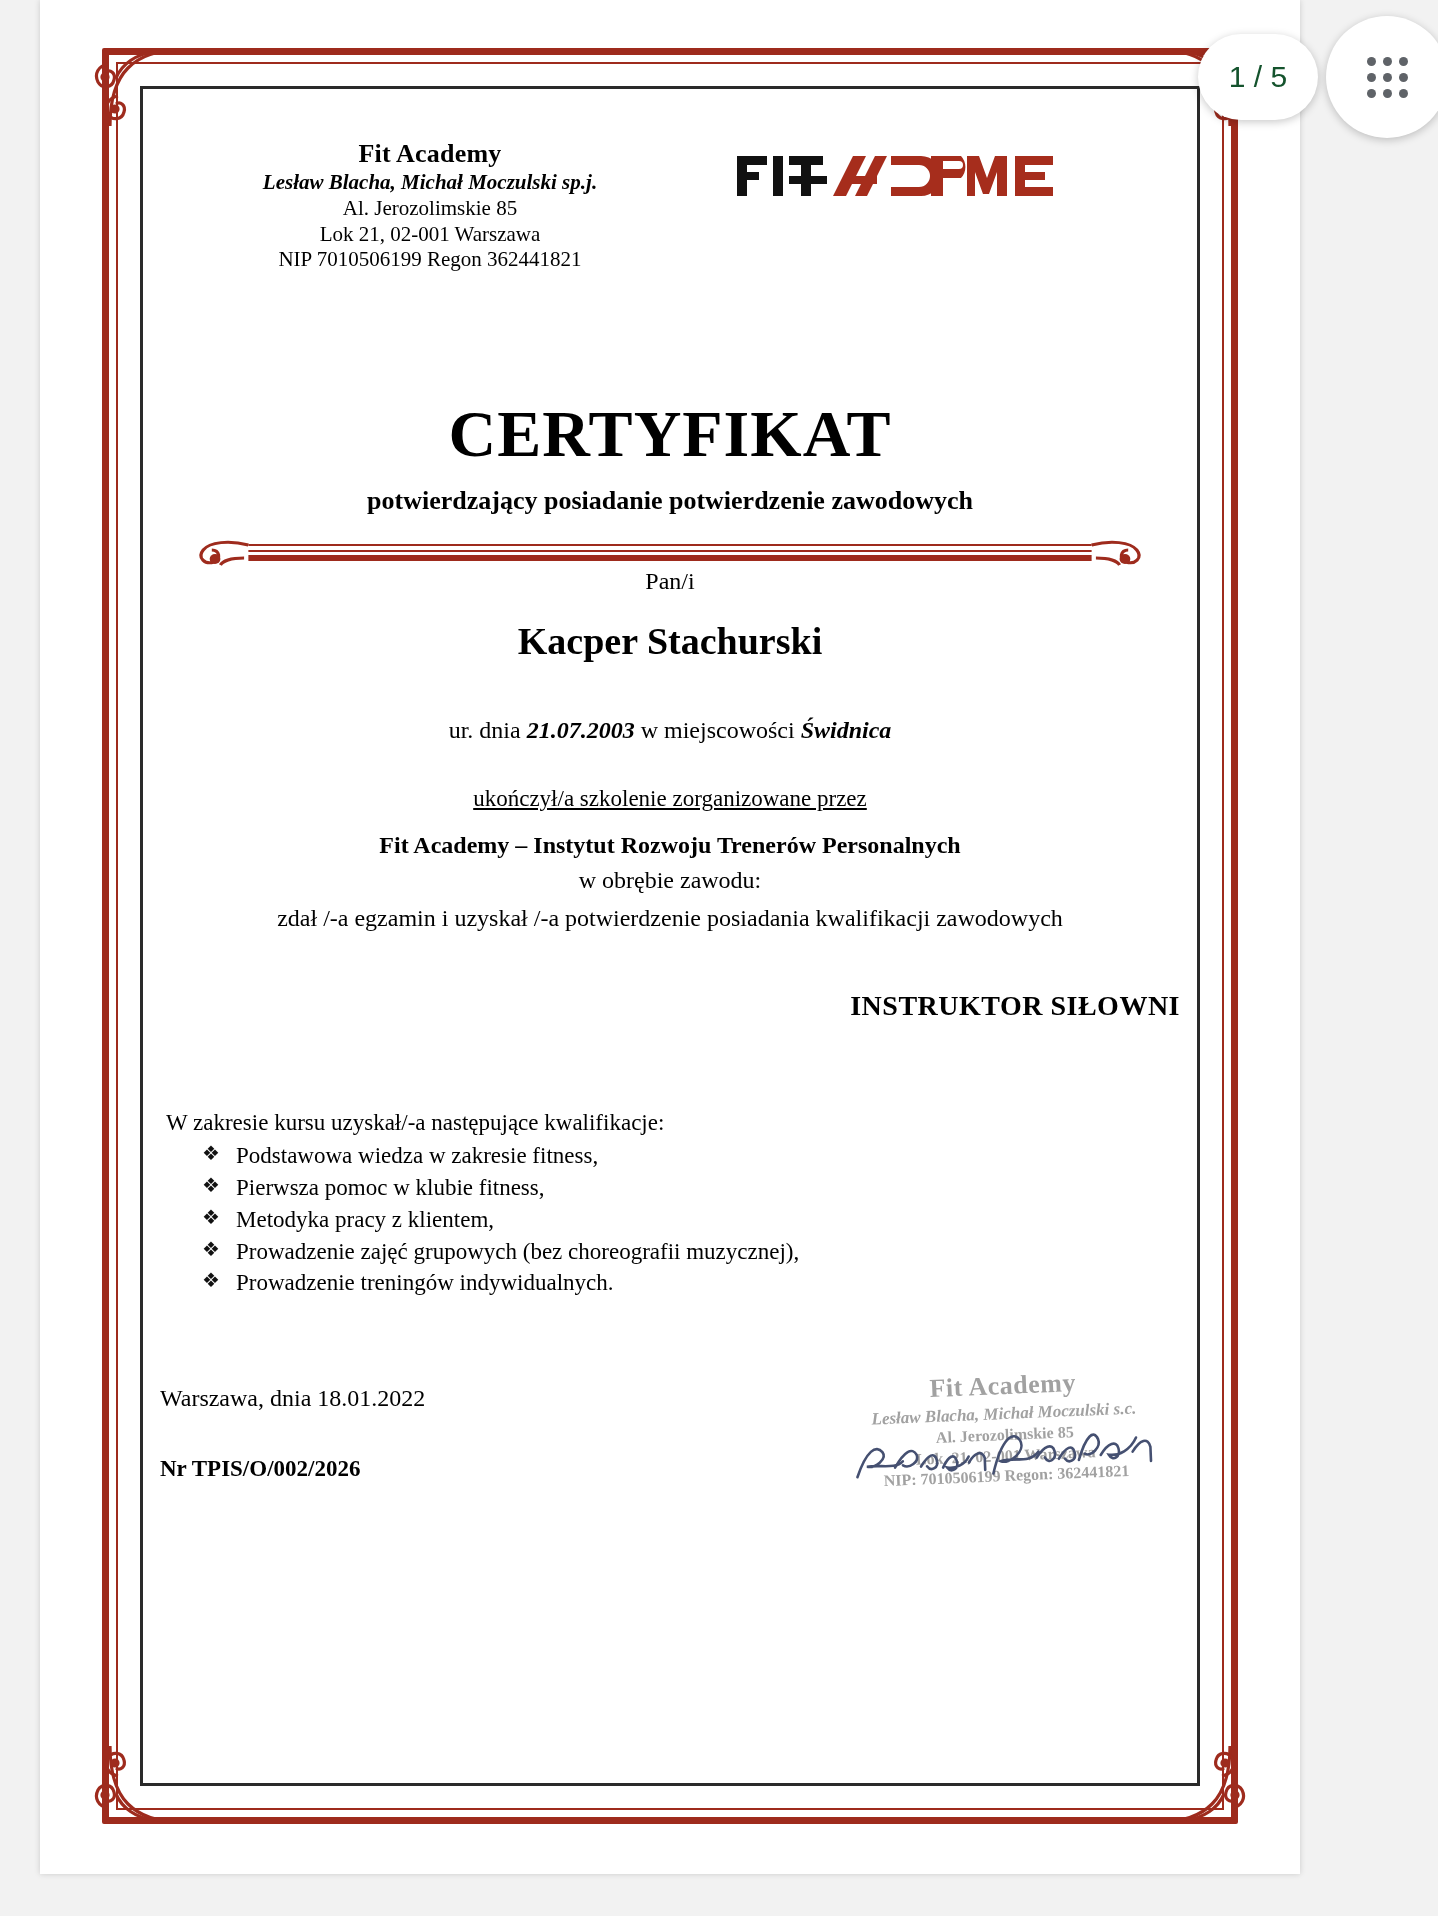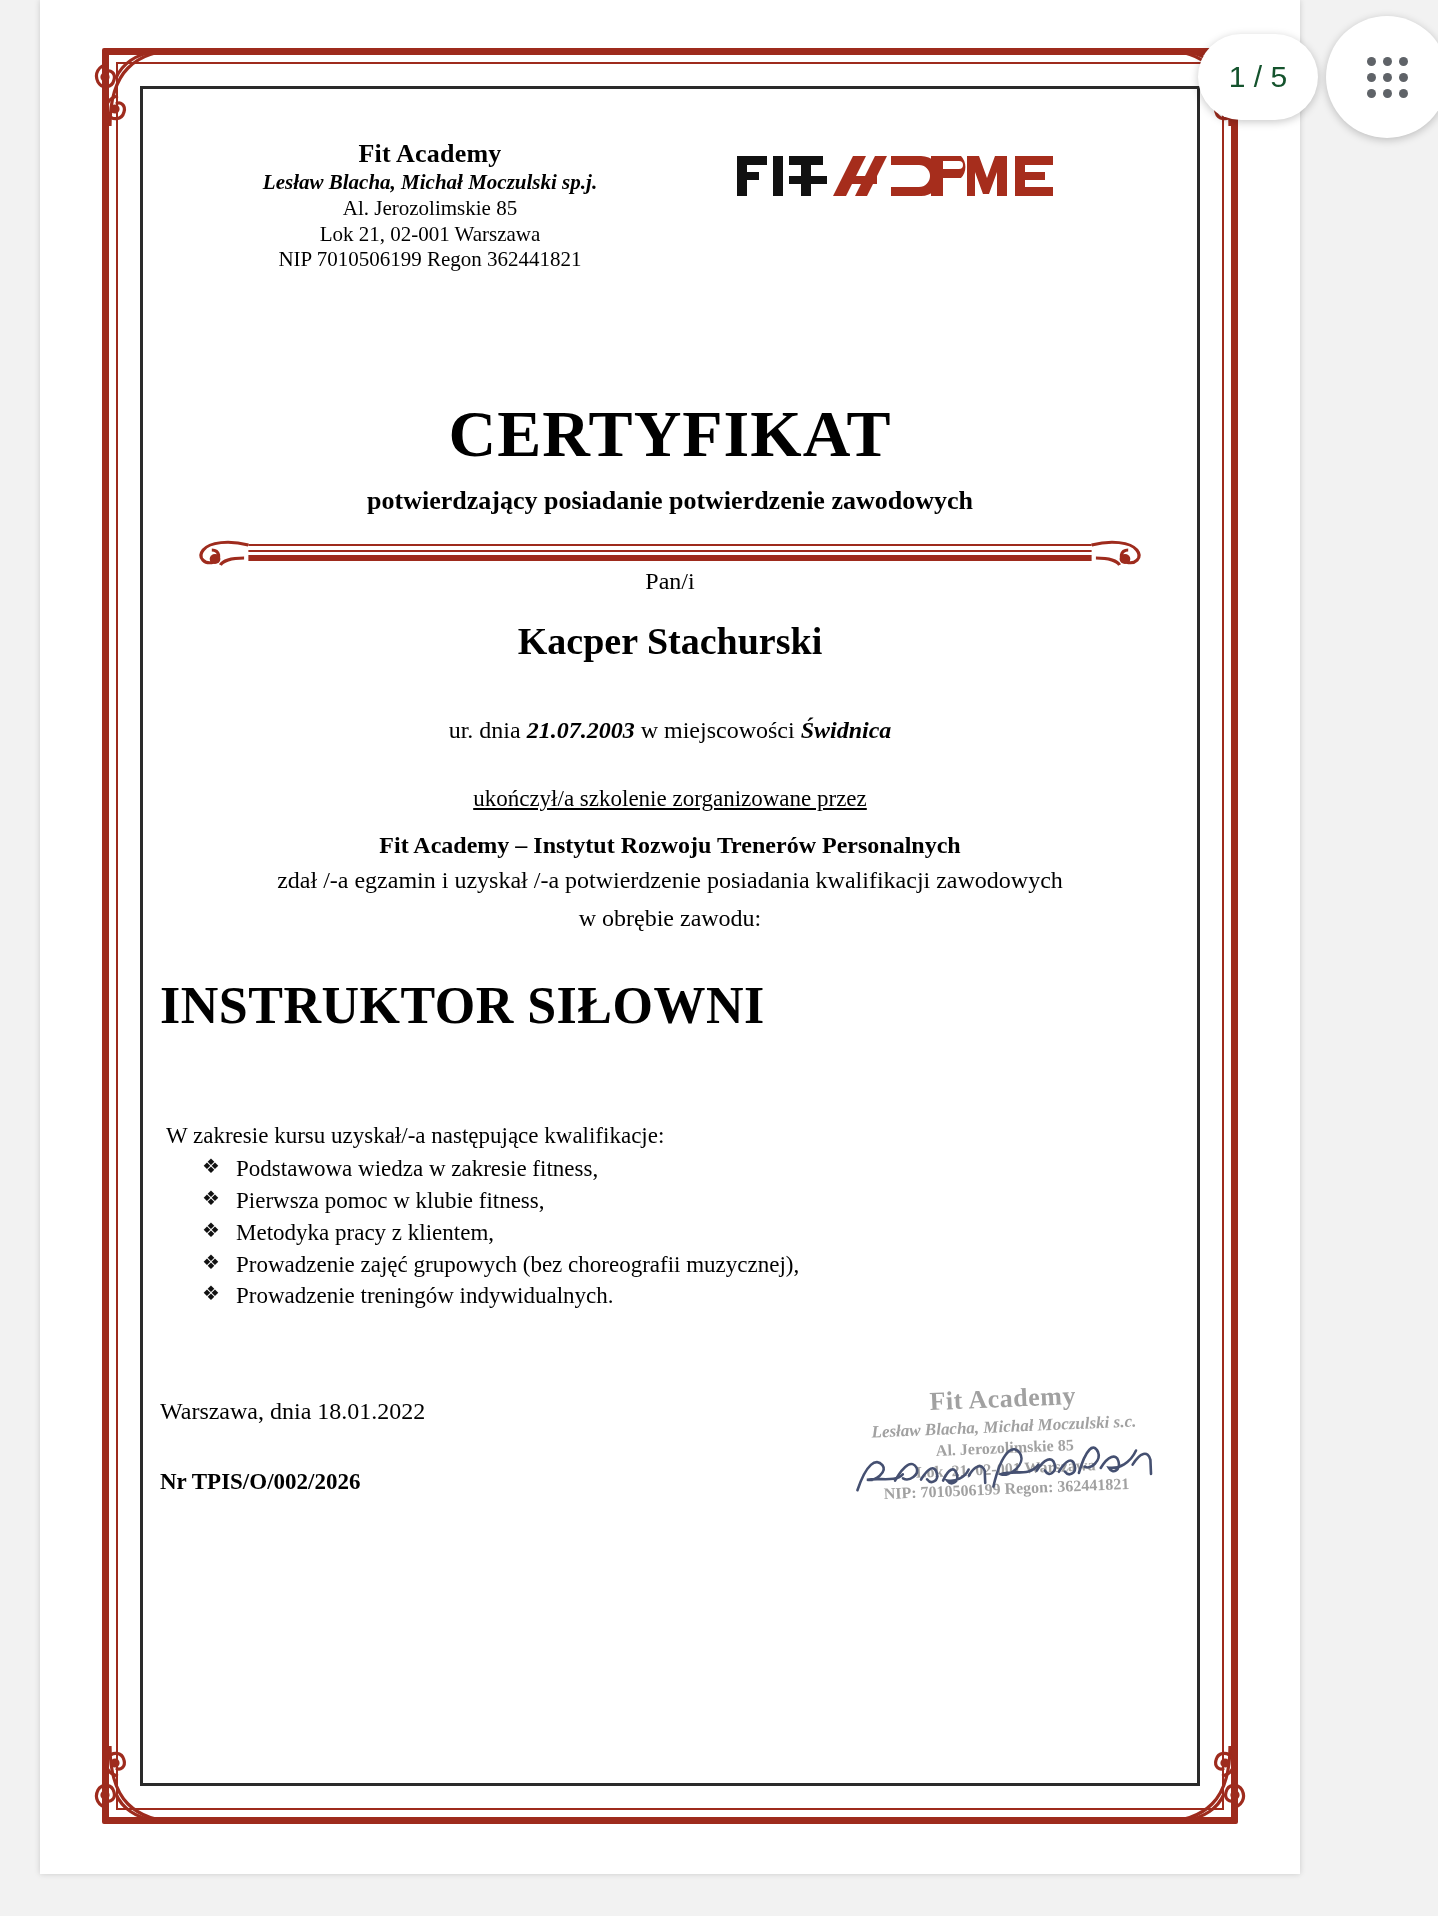--- a/index.html
+++ b/index.html
@@ -85,25 +85,25 @@
   .recipient  { text-align: center; font-size: 38px; font-weight: bold; margin-top: 24px; }
   .birth-line { text-align: center; font-size: 24px; margin-top: 54px; }
   .birth-line b { font-weight: bold; font-style: italic; }
   .birth-line i { font-style: italic; font-weight: bold; }
 
   .completed { text-align: center; font-size: 23px; margin-top: 42px; text-decoration: underline; }
   .institute { text-align: center; font-size: 24px; font-weight: bold; margin-top: 20px; }
   .passed    { text-align: center; font-size: 24px; margin-top: 6px; line-height: 1.32; }
 
   .profession {
-    text-align: left;
-    font-size: 52px;
+    text-align: right;
+    font-size: 28px;
     font-weight: bold;
     letter-spacing: .5px;
-    margin-top: 42px;
+    margin-top: 56px;
   }
 
   
   .quals { margin-top: 88px; padding-left: 6px; }
   .quals-intro { font-size: 23px; }
   .quals-list { list-style: none; margin-top: 4px; padding-left: 36px; }
   .quals-list li { font-size: 23px; line-height: 1.38; display: flex; gap: 14px; }
   .bullet { color: #111; font-size: 20px; width: 20px; flex: none; }
 
   
@@ -281,22 +281,22 @@
 
       <div class="salutation">Pan/i</div>
       <div class="recipient">Kacper Stachurski</div>
 
       <div class="birth-line">
         <span>ur. dnia </span><b>21.07.2003</b><span> w miejscowości </span><i>Świdnica</i>
       </div>
 
       <div class="completed">ukończył/a szkolenie zorganizowane przez</div>
       <div class="institute">Fit Academy – Instytut Rozwoju Trenerów Personalnych</div>
+      <div class="passed">w obrębie zawodu:</div>
       <div class="passed">zdał /-a egzamin i uzyskał /-a potwierdzenie posiadania kwalifikacji zawodowych</div>
-      <div class="passed">w obrębie zawodu:</div>
 
       <div class="profession">INSTRUKTOR SIŁOWNI</div>
 
       <div class="quals">
         <div class="quals-intro">W zakresie kursu uzyskał/-a następujące kwalifikacje:</div>
         <ul class="quals-list" id="quals-list">
             <li>
               <span class="bullet">❖</span>
               <span>Podstawowa wiedza w zakresie fitness,</span>
             </li>

